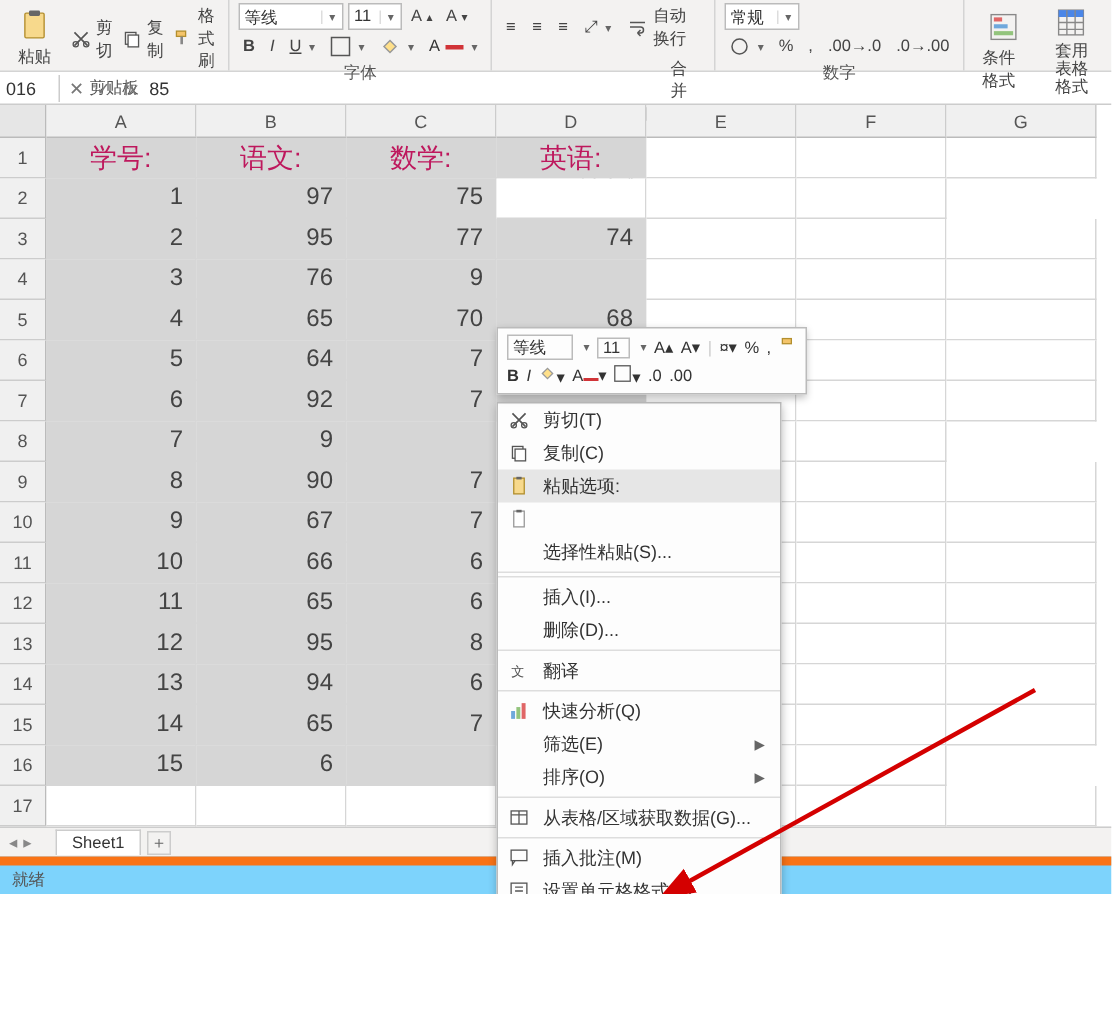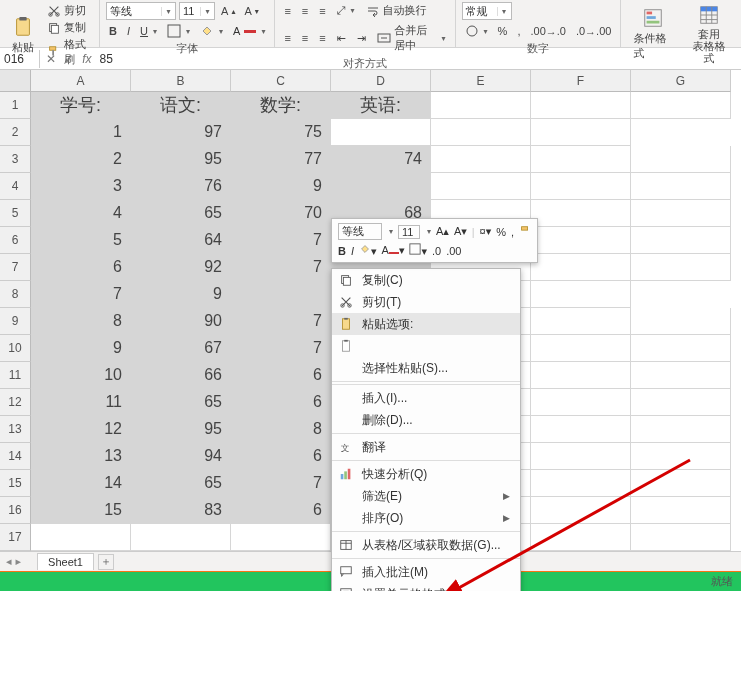--- a/index.html
+++ b/index.html
@@ -24,28 +24,28 @@
   .combo-val { flex:1; padding:0 3px; }
 
   .formula-bar { display:flex; align-items:center; border-bottom:1px solid #ccc; font-size:12px; background:#fff; height:22px; }
   .name-box { width:40px; padding:2px 4px; border-right:1px solid #ccc; }
   .fx-area { display:flex; align-items:center; gap:8px; padding:0 6px; color:#777; }
   .fx-val { color:#333; }
   .corner-box { width:31px; height:22px; background:#e6e6e6; border-right:1px solid #bbb; border-bottom:1px solid #bbb; }
   .col-head { height:22px; border-right:1px solid #ccc; border-bottom:1px solid #bbb; display:flex; align-items:center; justify-content:center; font-size:12px; color:#555; background:#f0f0f0; }
   .row-head { width:31px; border-right:1px solid #bbb; border-bottom:1px solid #ccc; display:flex; align-items:center; justify-content:center; font-size:12px; color:#555; background:#f0f0f0; }
   .cell { border-right:1px solid #d6d6d6; border-bottom:1px solid #d6d6d6; display:flex; align-items:center; justify-content:flex-end; padding:0 8px; font-size:16px; color:#444; background:#fff; }
-  .cell.hdr { justify-content:center; font-size:18px; color:#404040; }
+  .cell.hdr { justify-content:center; font-size:18px; color:#be185d; }
   .cell.sel { background:#d6d6d6; }
   .row-line { display:flex; }
 
   .sheet-tabs { display:flex; align-items:center; border-top:1px solid #ccc; height:20px; background:#f3f2f1; font-size:11px; }
   .sheet-tab { padding:2px 10px; border:1px solid #ccc; border-bottom:none; background:#fff; margin-left:10px; }
   .add-sheet { margin-left:4px; width:16px; height:16px; display:flex; align-items:center; justify-content:center; border:1px solid #ccc; color:#666; }
-  .status-bar { background:#22c55e; border-top:1px solid #f97316; font-size:11px; padding:2px 8px; color:#555;text-align:right; }
+  .status-bar { background:#7dd3fc; border-top:6px solid #f97316; font-size:11px; padding:2px 8px; color:#555; }
 
   .mini-toolbar { position:absolute; background:#fdfdfd; border:1px solid #bbb; box-shadow:0 2px 5px rgba(0,0,0,.25); padding:4px 6px; font-size:11px; display:flex; flex-direction:column; gap:3px; z-index:60; }
   .mini-row { display:flex; align-items:center; gap:5px; }
   .mini-sep { color:#ccc; }
 
   .ctx-menu { position:absolute; background:#fdfdfd; border:1px solid #bbb; box-shadow:0 2px 6px rgba(0,0,0,.3); font-size:12px; z-index:50; width:190px; }
   .ctx-item { display:flex; align-items:center; height:22px; padding:0 10px 0 6px; gap:8px; color:#333; }
   .ctx-item.hover { background:#e6e6e6; }
   .ctx-icon { width:16px; height:16px; display:flex; align-items:center; justify-content:center; color:#666; }
   .ctx-arrow { margin-left:auto; font-size:9px; color:#666; }
@@ -59,21 +59,21 @@
 <div class="ribbon">
   <div class="ribbon-group">
     <div class="ribbon-group-body">
       <div class="big-btn">
         <svg class="big-icon" viewBox="0 0 24 24">
             <rect x="5" y="3" width="14" height="18" rx="1" fill="#f7d98c" stroke="#b38f2e"></rect>
             <rect x="8" y="1" width="8" height="4" rx="1" fill="#666"></rect>
           </svg>
         <span class="big-label">粘贴</span>
       </div>
-      <div style="display:flex;flex-direction:column;">
+      <div style="display:flex;flex-direction:row;">
         <div class="small-btn">
             <svg viewBox="0 0 16 16">
               <path d="M3 3 L13 13 M13 3 L3 13" stroke="#555" stroke-width="1.3"></path>
               <circle cx="4" cy="12" r="2" fill="none" stroke="#555"></circle>
               <circle cx="12" cy="12" r="2" fill="none" stroke="#555"></circle>
             </svg>
             <span>剪切</span>
           </div>
         <div class="small-btn">
             <svg viewBox="0 0 16 16">
@@ -389,21 +389,20 @@
       <div class="cell sel" style="width:100px;height:27px">65</div>
       <div class="cell sel" style="width:100px;height:27px">7</div>
       <div class="cell sel" style="width:100px;height:27px"></div>
       <div class="cell " style="width:100px;height:27px"></div>
       <div class="cell " style="width:100px;height:27px"></div>
       <div class="cell " style="width:100px;height:27px"></div>
     </div>
     <div class="row-line">
       <div class="row-head" style="height:27px">16</div>
       <div class="cell sel" style="width:100px;height:27px">15</div>
-      <div class="cell sel" style="width:100px;height:27px">83</div>
       <div class="cell sel" style="width:100px;height:27px">6</div>
       <div class="cell sel" style="width:100px;height:27px"></div>
       <div class="cell " style="width:100px;height:27px"></div>
       <div class="cell " style="width:100px;height:27px"></div>
       <div class="cell " style="width:100px;height:27px"></div>
     </div>
     <div class="row-line">
       <div class="row-head" style="height:27px">17</div>
       <div class="cell" style="width:100px;height:27px"></div>
       <div class="cell" style="width:100px;height:27px"></div>
@@ -453,35 +452,35 @@
         </svg>▾</span>
     <span>.0</span>
     <span>.00</span>
   </div>
 </div>
 
 <div class="ctx-menu" id="ctx-menu" style="left:331px;top:268px;">
     <div class="ctx-item">
       <span class="ctx-icon">
         <svg viewBox="0 0 16 16" width="14" height="14">
-          <rect x="3" y="3" width="8" height="9" fill="none" stroke="#555"></rect>
-          <rect x="5" y="5" width="8" height="9" fill="#fff" stroke="#555"></rect>
-        </svg>
-      </span>
-      <span>复制(C)</span>
-    </div>
-    <div class="ctx-item">
-      <span class="ctx-icon">
-        <svg viewBox="0 0 16 16" width="14" height="14">
           <path d="M3 3 L13 13 M13 3 L3 13" stroke="#555" stroke-width="1.3"></path>
           <circle cx="4" cy="12" r="2" fill="none" stroke="#555"></circle>
           <circle cx="12" cy="12" r="2" fill="none" stroke="#555"></circle>
         </svg>
       </span>
       <span>剪切(T)</span>
+    </div>
+    <div class="ctx-item">
+      <span class="ctx-icon">
+        <svg viewBox="0 0 16 16" width="14" height="14">
+          <rect x="3" y="3" width="8" height="9" fill="none" stroke="#555"></rect>
+          <rect x="5" y="5" width="8" height="9" fill="#fff" stroke="#555"></rect>
+        </svg>
+      </span>
+      <span>复制(C)</span>
     </div>
     <div class="ctx-item hover">
       <span class="ctx-icon">
         <svg viewBox="0 0 16 16" width="14" height="14">
           <rect x="4" y="2" width="8" height="12" fill="#f7d98c" stroke="#b38f2e"></rect>
           <rect x="6" y="1" width="4" height="2" fill="#666"></rect>
         </svg>
       </span>
       <span>粘贴选项:</span>
     </div>

